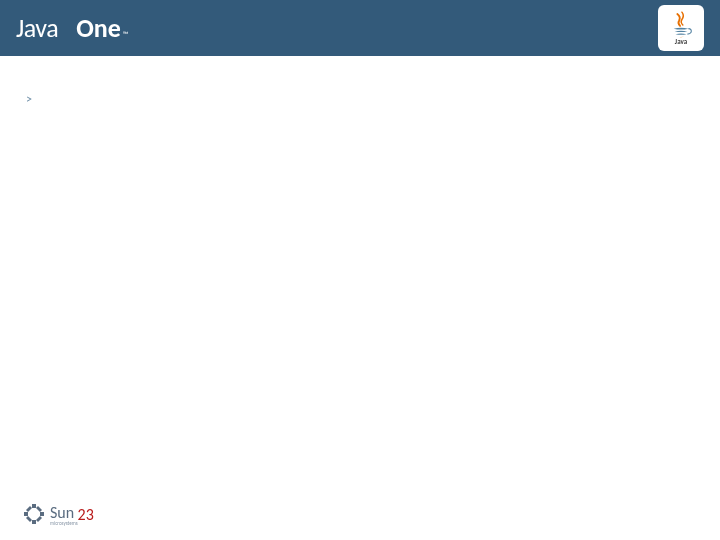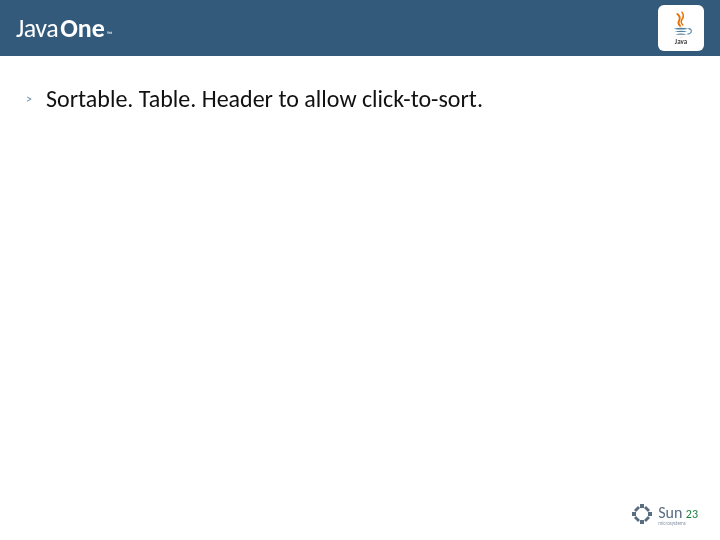--- a/index.html
+++ b/index.html
@@ -30,21 +30,21 @@
       color: #fff;
     }
     .javaone-logo .java-text {
       font-size: 26px;
       font-weight: 300;
       letter-spacing: -0.5px;
     }
     .javaone-logo .one-text {
       font-size: 26px;
       font-weight: 700;
-      margin-left: 2px;
+      margin-left: 18px;
     }
     .javaone-logo .tm {
       font-size: 8px;
       vertical-align: super;
       margin-left: 2px;
     }
     .java-icon-box {
       width: 46px;
       height: 46px;
       background: #fff;
@@ -92,21 +92,21 @@
       color: #111;
       font-weight: 400;
     }
     .footer {
       position: absolute;
       bottom: 14px;
       left: 0;
       width: 100%;
       display: flex;
       align-items: center;
-      justify-content: flex-end;
+      justify-content: flex-start;
       padding: 0 22px;
     }
     .sun-logo {
       display: flex;
       align-items: center;
       gap: 4px;
     }
     .sun-logo svg {
       width: 24px;
       height: 24px;
@@ -116,22 +116,22 @@
       color: #5a6c80;
       font-weight: 400;
     }
     .sun-logo .sun-sub {
       font-size: 5px;
       color: #8a98a8;
       display: block;
       margin-top: -2px;
     }
     .page-number {
-      font-size: 12px;
-      color: #15803d;
+      font-size: 16px;
+      color: #b91c1c;
     }
   </style>
 </head>
 <body>
 
 <div class="header-bar">
   <div class="javaone-logo">
     <span class="java-text">Java</span>
     <span class="one-text">One</span>
     <span class="tm">™</span>
@@ -146,21 +146,20 @@
       <path d="M20 19 Q24 19 23 23 Q22 25 19 25" stroke="#5382a1" stroke-width="1.2" fill="none"></path>
       <path d="M5 27 Q12 29 19 27 Q12 29.5 5 27" fill="#e76f00"></path>
     </svg>
     <span class="java-label">Java</span>
   </div>
 </div>
 
 <div class="content">
   <div class="bullet-row">
     <span class="bullet-marker">&gt;</span>
-    <span class="bullet-text">Sortable. Table. Header to allow click-to-sort.</span>
   </div>
 </div>
 
 <div class="footer">
   <div class="sun-logo">
     <svg viewBox="0 0 24 24">
       <g transform="translate(12,12)">
         <g fill="#5a6c80">
           <path d="M-8,-4 L-4,-8 L-2,-6 L-6,-2 Z"></path>
           <path d="M4,-8 L8,-4 L6,-2 L2,-6 Z"></path>

